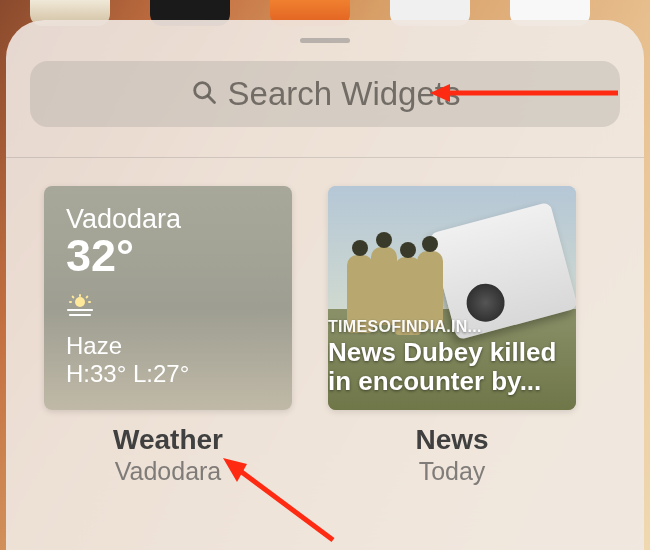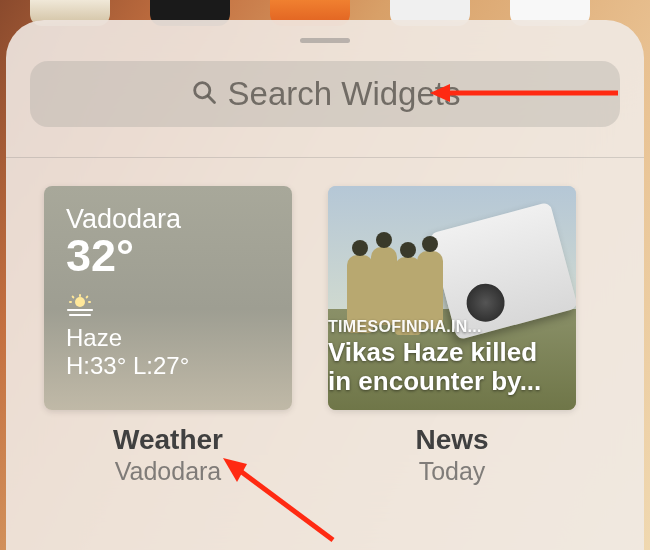--- a/index.html
+++ b/index.html
@@ -84,21 +84,21 @@
     }
     .weather-tile {
       background: linear-gradient(180deg, #a8a89a 0%, #9e9e92 55%, #c0b9a7 100%);
       padding: 18px 22px;
       color: #fff;
     }
     .w-city { font-size: 27px; font-weight: 400; }
     .w-temp { font-size: 45px; font-weight: 700; line-height: 1; margin-top: -2px; }
     .w-mid { margin-top: 16px; }
     .w-icon { font-size: 22px; line-height: 1; }
-    .w-cond { font-size: 24px; margin-top: 0; }
+    .w-cond { font-size: 24px; margin-top: 8px; }
     .w-hl { font-size: 24px; margin-top: 0; }
     .news-tile {
       background: linear-gradient(180deg, #b8c8d4 0%, #c8d0c8 35%, #a8b098 65%, #908860 100%);
     }
     .news-img {
       position: absolute; inset: 0;
     }
     .sky { position: absolute; top: 0; left: 0; right: 0; height: 55%; background: linear-gradient(#b5c7d6, #cfd9d0); }
     .ground { position: absolute; bottom: 0; left: 0; right: 0; height: 45%; background: linear-gradient(#8a9068, #6f7648); }
     .vehicle {
@@ -236,21 +236,21 @@
           <div class="vehicle"></div>
           <div class="people">
             <div class="person p1"></div>
             <div class="person p2"></div>
             <div class="person p3"></div>
             <div class="person p4"></div>
           </div>
         </div>
         <div class="news-text">
           <div class="news-src">TIMESOFINDIA.IN...</div>
-          <div class="news-headline">Vikas Haze killed in encounter by...</div>
+          <div class="news-headline">News Dubey killed in encounter by...</div>
         </div>
       </div>
       <div class="widget-caption">
         <div class="cap-title">News</div>
         <div class="cap-sub">Today</div>
       </div>
     </div>
 
   </div>
 </div>

